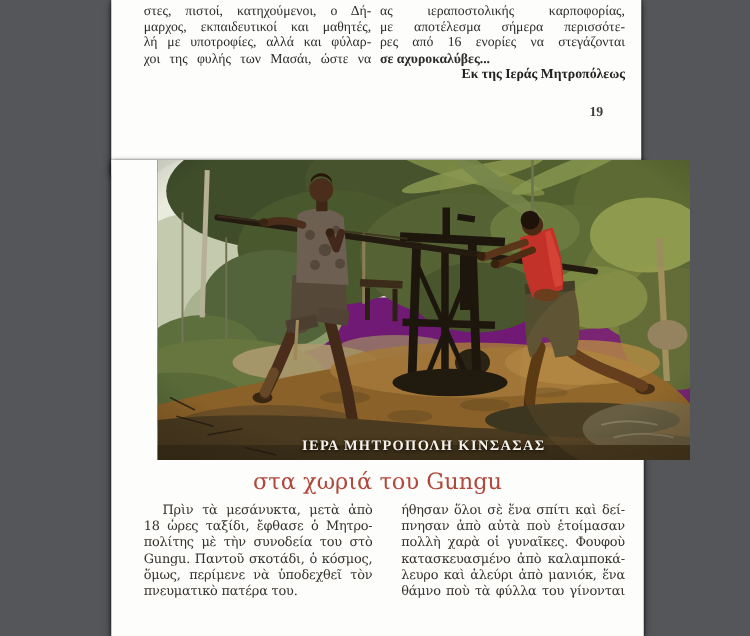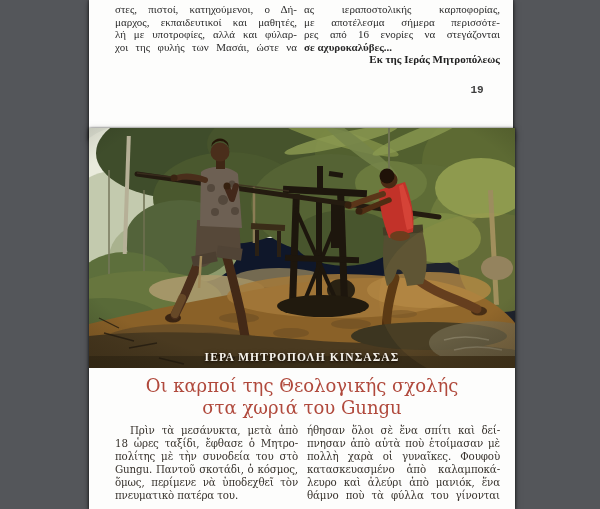--- a/index.html
+++ b/index.html
@@ -19,37 +19,37 @@
   .colA{width:182px;}
   .colB{flex:1;}
   .t-line{
     font-size:11px;line-height:12.55px;color:#2b2b2b;
     text-align:justify;text-align-last:justify;height:12.55px;overflow:hidden;
   }
   .t-line.plain{text-align:left;text-align-last:left;font-weight:bold;}
   .t-line.sig{text-align-last:right;font-weight:bold;color:#222;}
   .pagenum{
     position:absolute;top:84px;left:376px;width:24px;text-align:center;
-    font-size:11px;font-weight:bold;color:#3d3d3d;font-family:Liberation Mono, monospace;
+    font-size:11px;font-weight:bold;color:#3d3d3d;
   }
 
   
-  .photo{position:relative;width:426px;height:240px;overflow:hidden;background:#0f172a;}
+  .photo{position:relative;width:426px;height:240px;overflow:hidden;background:#701a75;margin-left:37px;}
   .photo svg{position:absolute;left:0;top:0;display:block;}
   .photo-caption{
     position:absolute;left:0;right:0;bottom:5px;text-align:center;
     color:#f6f3ec;font-weight:bold;font-size:11.5px;letter-spacing:1.1px;
     text-shadow:0 1px 2px rgba(20,10,0,.75),0 0 4px rgba(20,10,0,.4);
     font-family:"Liberation Serif",serif;
   }
   .article-title{
     margin-top:7px;text-align:center;color:#b0493c;
     font-family:"DejaVu Serif",serif;font-size:18px;line-height:22px;
   }
-  .cols-bottom{display:flex;gap:9px;padding:5px 15px 0 26px;font-family:"DejaVu Serif",serif;}
+  .cols-bottom{display:flex;gap:23px;padding:5px 15px 0 26px;font-family:"DejaVu Serif",serif;}
   .colC{width:183px;}
   .colD{flex:1;}
   .b-line{
     font-size:10.3px;line-height:13.05px;color:#37322c;letter-spacing:-0.15px;
     text-align:justify;text-align-last:justify;height:13.05px;overflow:hidden;
   }
   .b-line.indent{padding-left:15px;}
   .b-line.plain{text-align:left;text-align-last:left;}
 </style>
 </head>
@@ -228,21 +228,20 @@
           <path d="M15,205 l30,8 M40,220 l28,-5 M70,230 l25,6 M10,190 l20,10 M120,226 l26,4" stroke="#241c10" stroke-width="1.3" opacity="0.8"></path>
         </g>
 
         <ellipse cx="400" cy="170" rx="110" ry="85" fill="#e8b85f" opacity="0.08"></ellipse>
         <rect x="0" y="0" width="426" height="240" fill="url(#vig)"></rect>
       </svg>
       <div class="photo-caption">ΙΕΡΑ ΜΗΤΡΟΠΟΛΗ ΚΙΝΣΑΣΑΣ</div>
     </div>
 
     <div class="article-title">
-      <div>Οι καρποί της Θεολογικής σχολής</div>
       <div>στα χωριά του Gungu</div>
     </div>
 
     <div class="cols-bottom">
       <div class="colC">
         <div class="b-line indent">Πρὶν τὰ μεσάνυκτα, μετὰ ἀπὸ</div>
         <div class="b-line">18 ὧρες ταξίδι, ἔφθασε ὁ Μητρο-</div>
         <div class="b-line">πολίτης μὲ τὴν συνοδεία του στὸ</div>
         <div class="b-line">Gungu. Παντοῦ σκοτάδι, ὁ κόσμος,</div>
         <div class="b-line">ὅμως, περίμενε νὰ ὑποδεχθεῖ τὸν</div>

